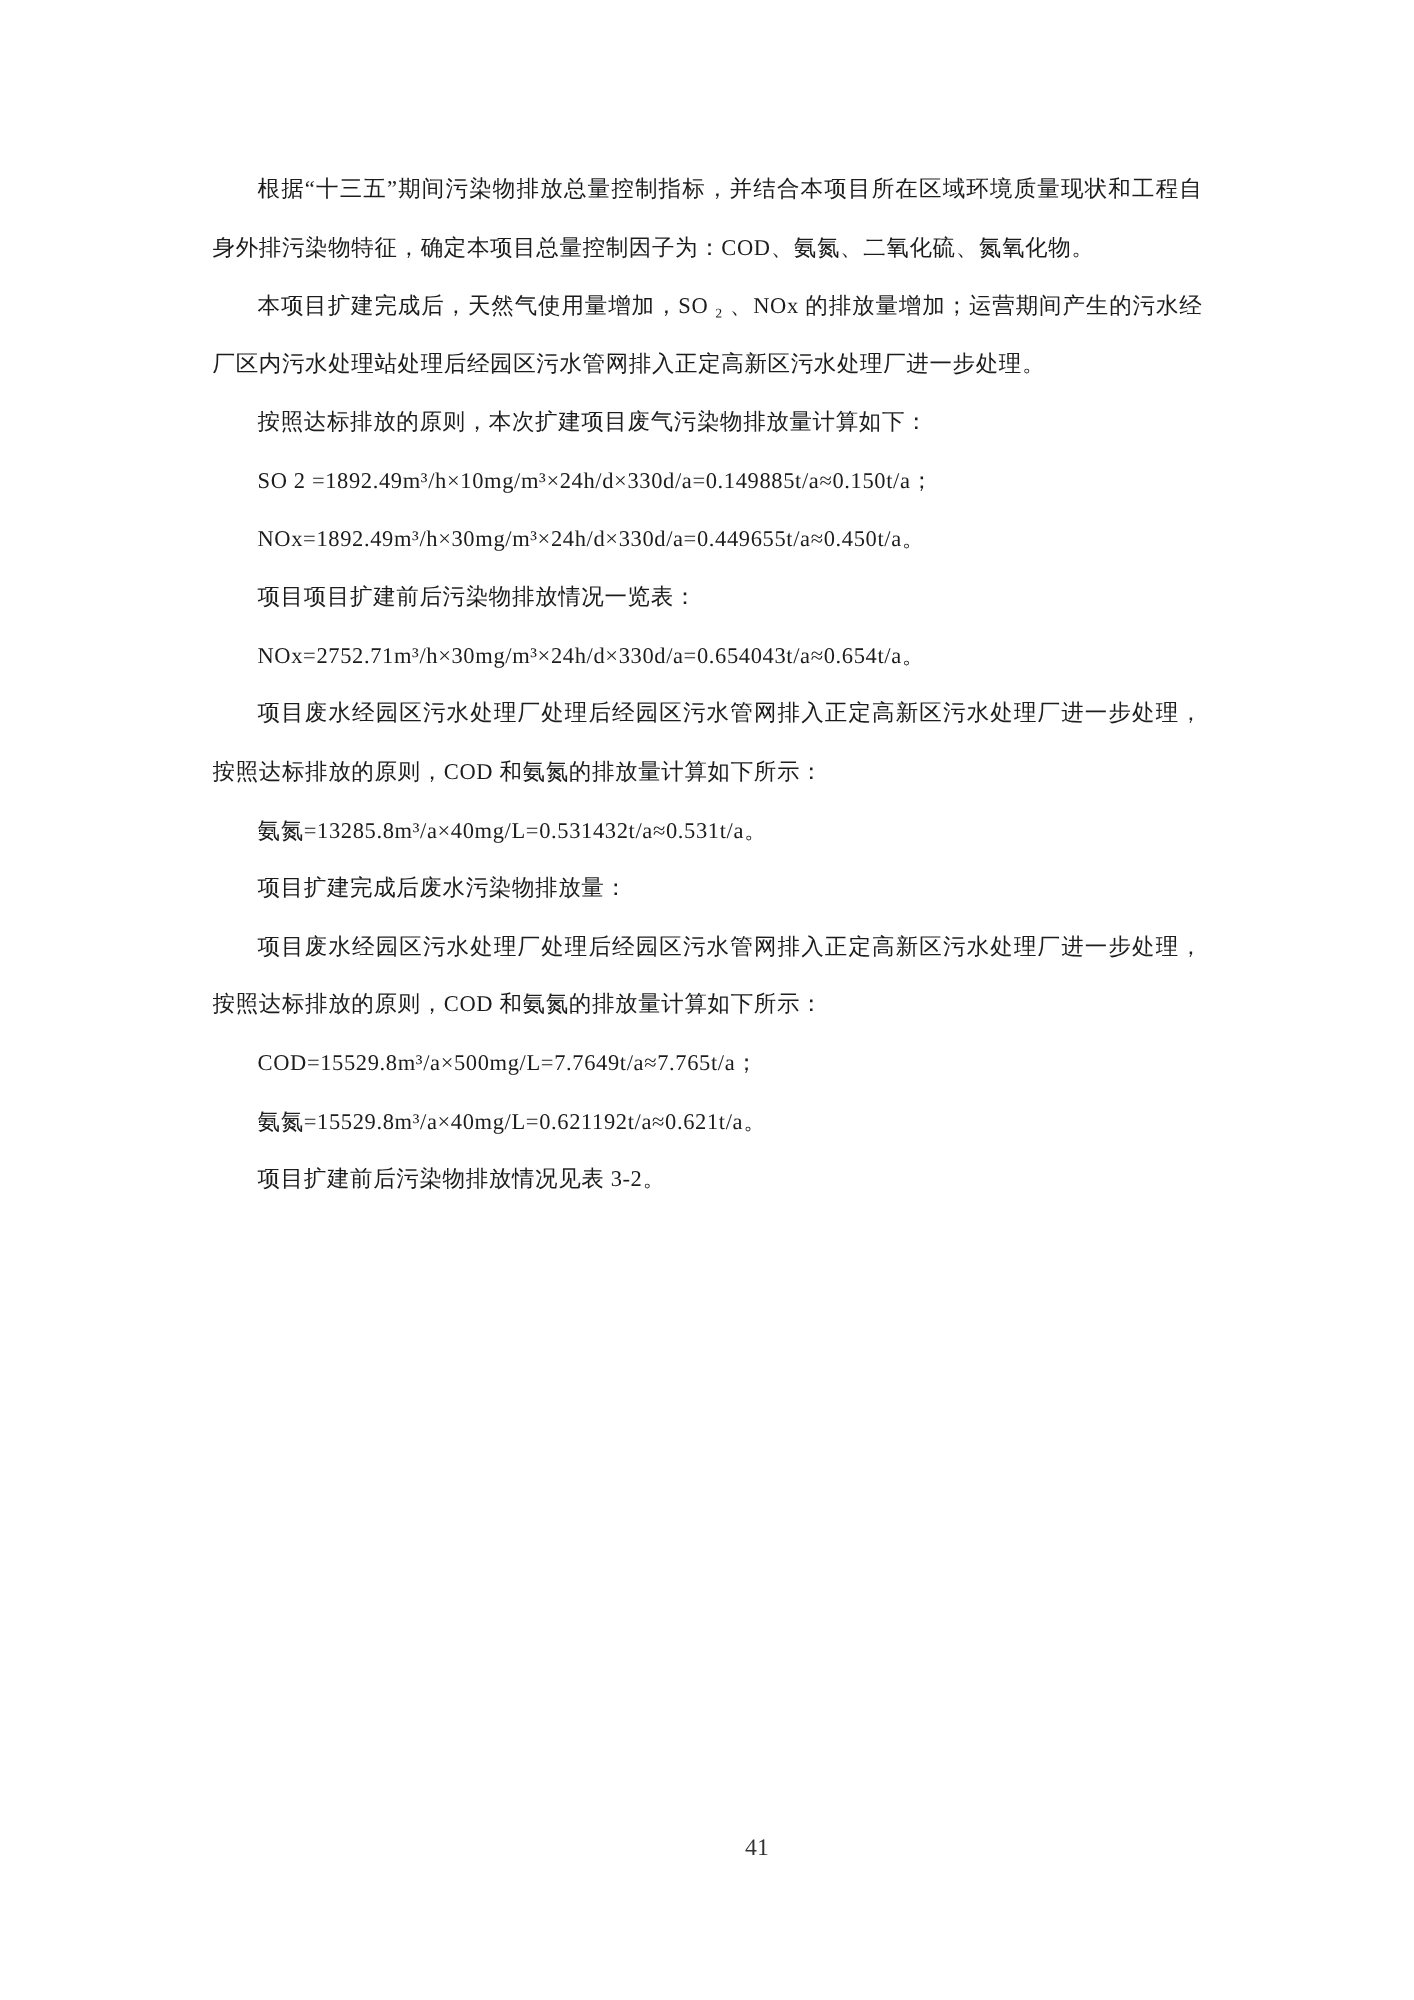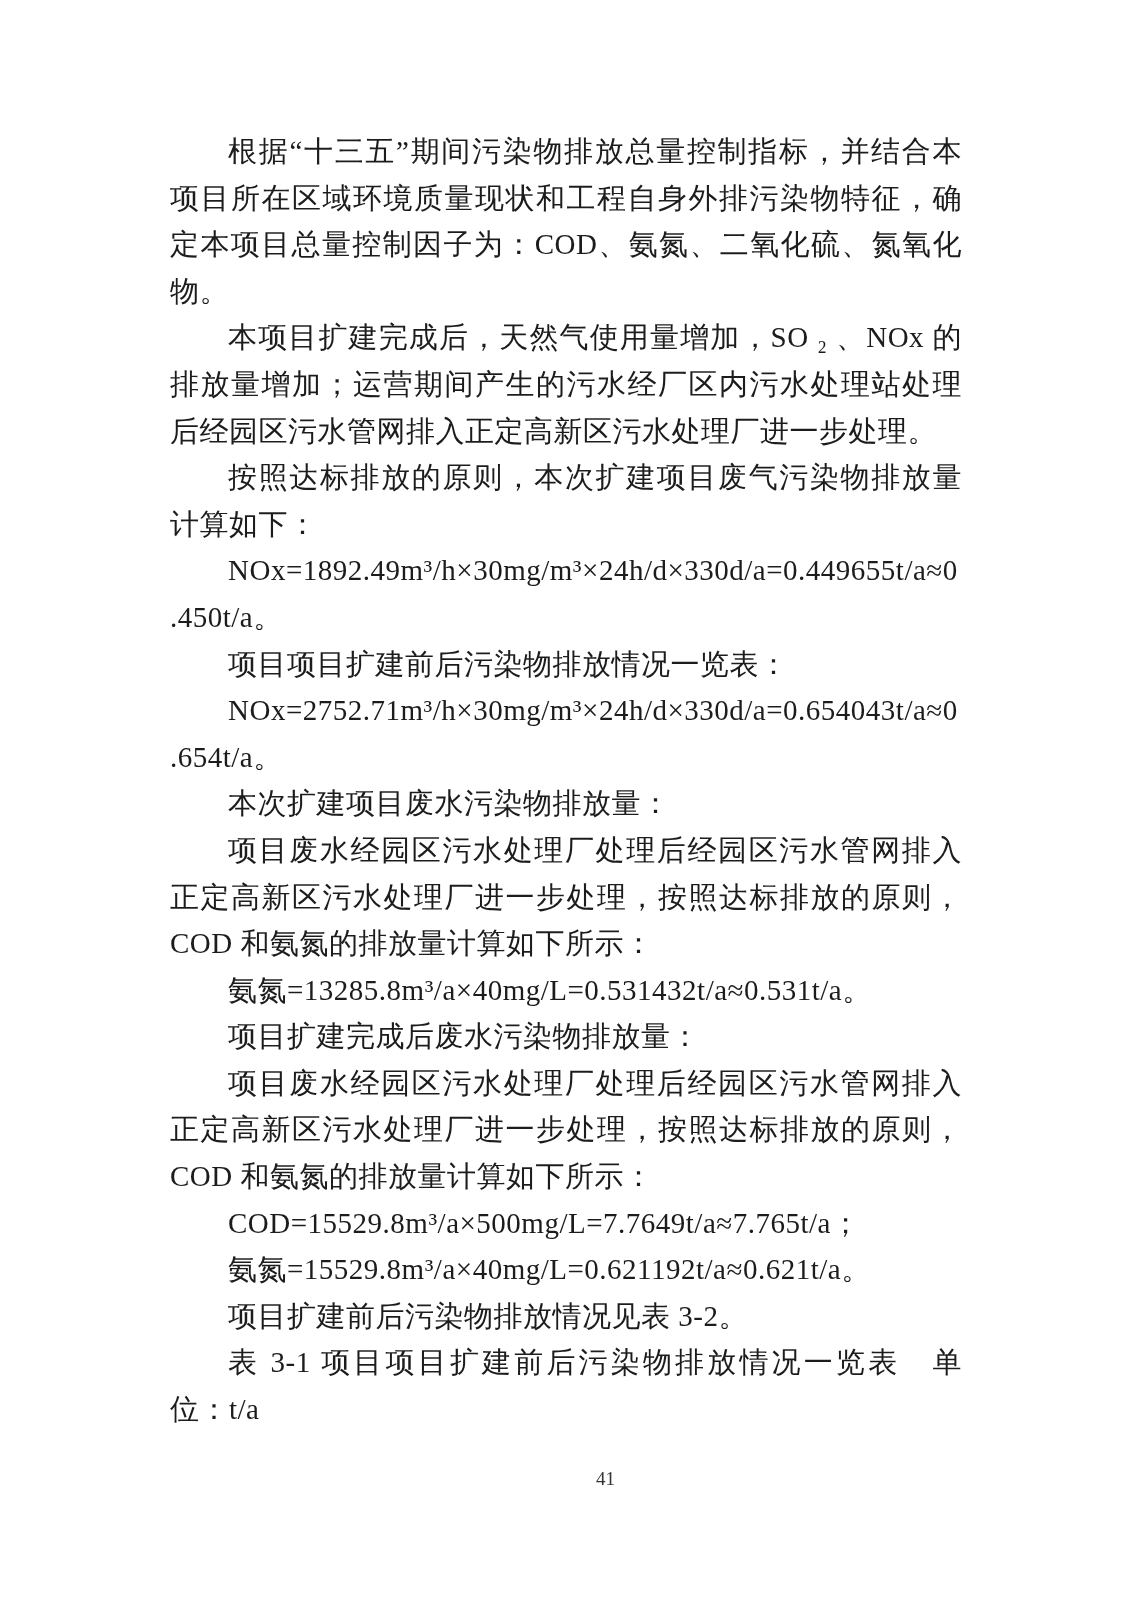--- a/index.html
+++ b/index.html
@@ -21,21 +21,21 @@
     background: #ffffff;
   }
   .content {
     position: absolute;
     top: 128px;
     left: 170px;
     width: 792px;
   }
   .content p {
     margin: 0;
-    font-size: 29px;
+    font-size: 18px;
     line-height: 46.6px;
     text-align: justify;
     text-indent: 2em;
     letter-spacing: 0.5px;
     word-break: break-word;
   }
   .footer {
     position: absolute;
     top: 1468px;
     left: 0;
@@ -47,27 +47,26 @@
   }
 </style>
 </head>
 <body>
 
 <div class="page">
   <div class="content">
     <p>根据“十三五”期间污染物排放总量控制指标，并结合本项目所在区域环境质量现状和工程自身外排污染物特征，确定本项目总量控制因子为：COD、氨氮、二氧化硫、氮氧化物。</p>
     <p>本项目扩建完成后，天然气使用量增加，SO ₂ 、NOx 的排放量增加；运营期间产生的污水经厂区内污水处理站处理后经园区污水管网排入正定高新区污水处理厂进一步处理。</p>
     <p>按照达标排放的原则，本次扩建项目废气污染物排放量计算如下：</p>
+    <p>SO 2 =1892.49m³/h×10mg/m³×24h/d×330d/a=0.149885t/a≈0.150t/a；</p>
     <p>NOx=1892.49m³/h×30mg/m³×24h/d×330d/a=0.449655t/a≈0.450t/a。</p>
     <p>项目项目扩建前后污染物排放情况一览表：</p>
     <p>NOx=2752.71m³/h×30mg/m³×24h/d×330d/a=0.654043t/a≈0.654t/a。</p>
-    <p>本次扩建项目废水污染物排放量：</p>
     <p>项目废水经园区污水处理厂处理后经园区污水管网排入正定高新区污水处理厂进一步处理，按照达标排放的原则，COD 和氨氮的排放量计算如下所示：</p>
     <p>氨氮=13285.8m³/a×40mg/L=0.531432t/a≈0.531t/a。</p>
     <p>项目扩建完成后废水污染物排放量：</p>
     <p>项目废水经园区污水处理厂处理后经园区污水管网排入正定高新区污水处理厂进一步处理，按照达标排放的原则，COD 和氨氮的排放量计算如下所示：</p>
     <p>COD=15529.8m³/a×500mg/L=7.7649t/a≈7.765t/a；</p>
     <p>氨氮=15529.8m³/a×40mg/L=0.621192t/a≈0.621t/a。</p>
     <p>项目扩建前后污染物排放情况见表 3-2。</p>
-    <p>表 3-1 项目项目扩建前后污染物排放情况一览表　单位：t/a</p>
   </div>
   <div class="footer">41</div>
 </div>
 
 </body></html>

